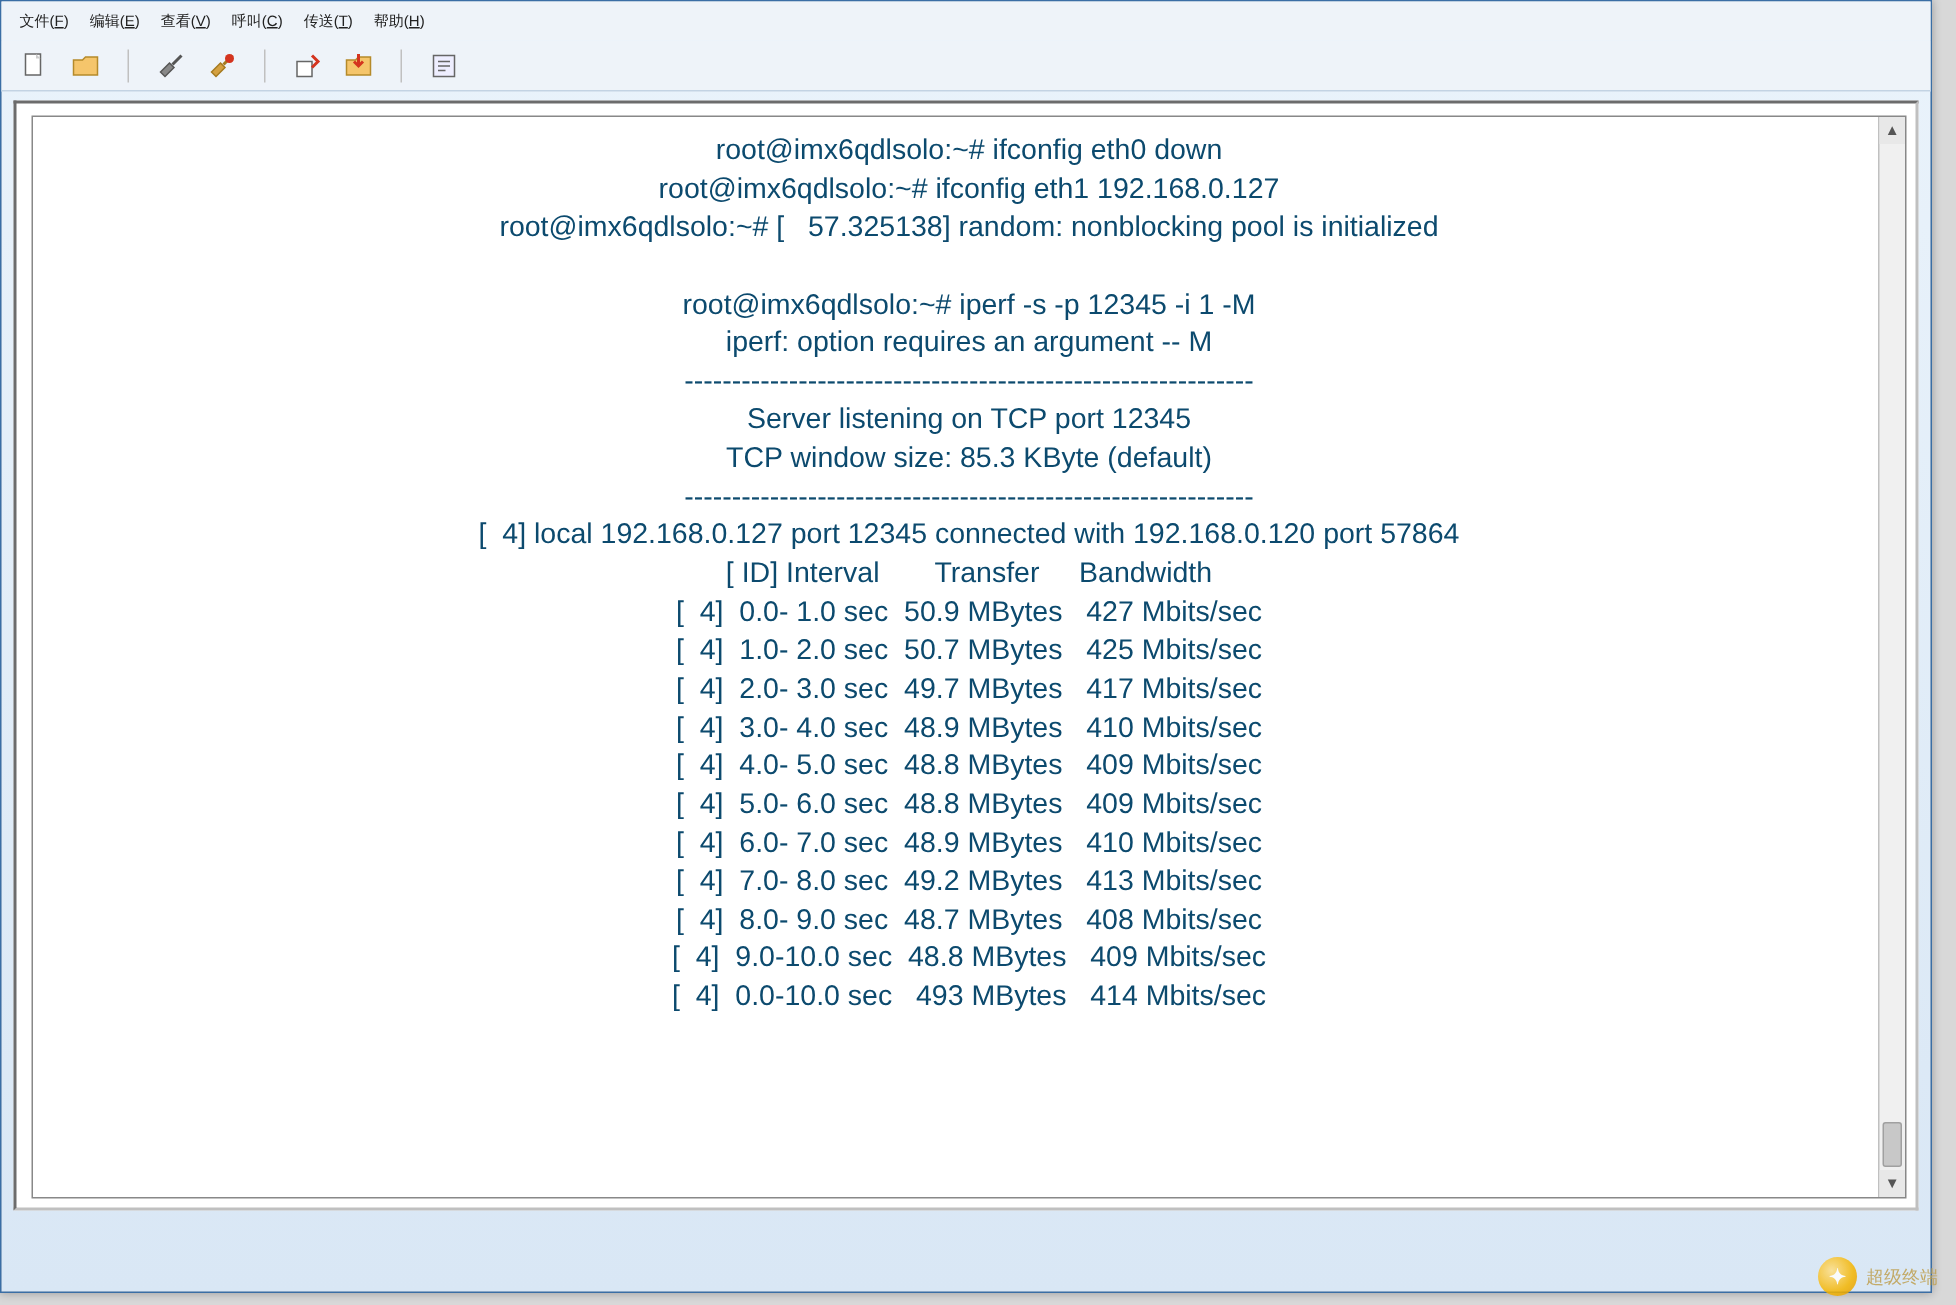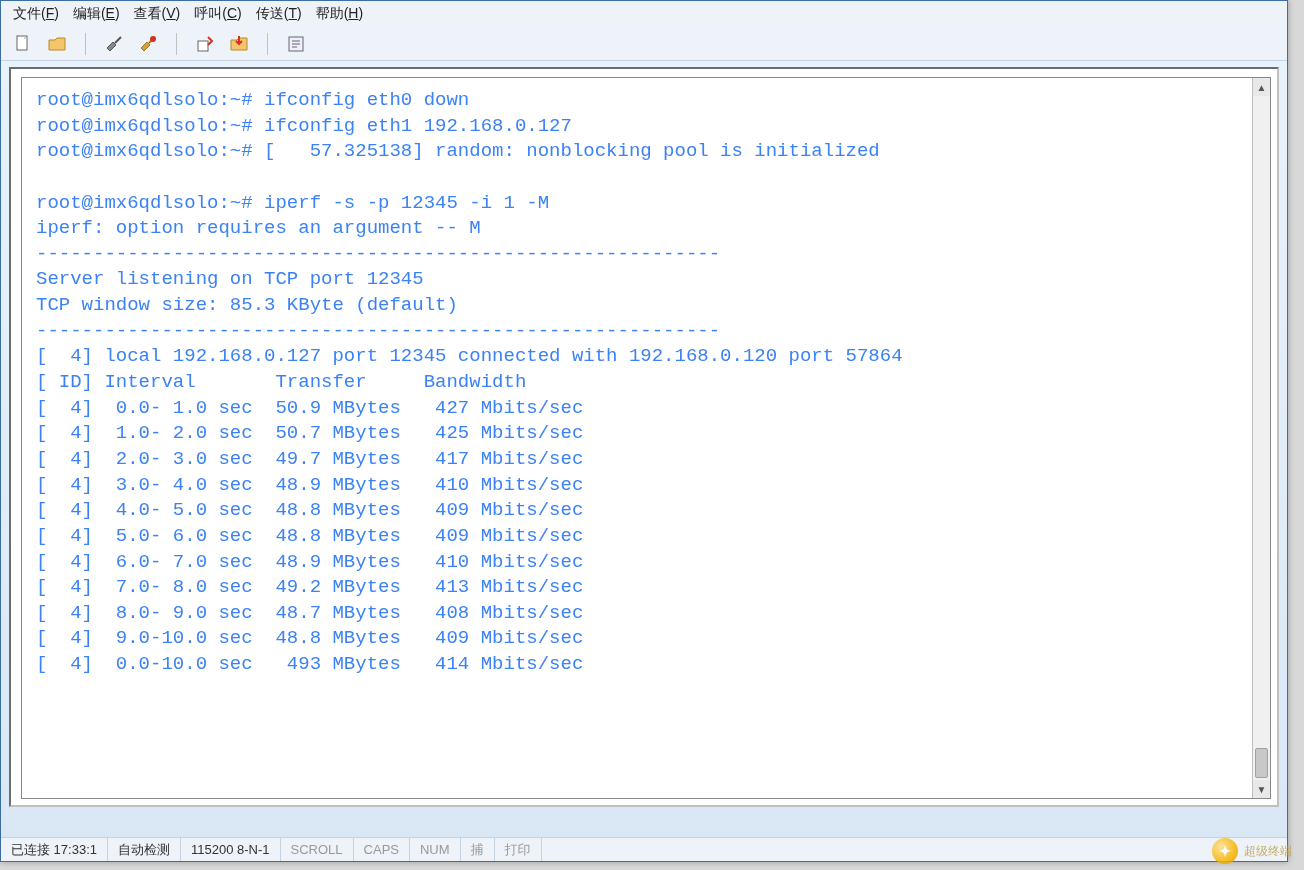--- a/index.html
+++ b/index.html
@@ -67,21 +67,21 @@
   }
   .win-btn svg { width: 14px; height: 14px; }
 
   .menubar {
     height: 26px;
     display: flex;
     align-items: center;
     gap: 14px;
     padding: 0 12px;
     background: #eef3f9;
-    font-size: 14px;
+    font-size: 10px;
     color: #222;
   }
   .menubar .menu-item { cursor: default; }
   .menubar .menu-item u { text-decoration: underline; }
 
   .toolbar {
     height: 34px;
     display: flex;
     align-items: center;
     gap: 14px;
@@ -102,25 +102,26 @@
   }
   .terminal-inner {
     position: absolute;
     left: 10px; top: 8px; right: 6px; bottom: 6px;
     border: 1px solid #888;
     background: #fff;
     overflow: hidden;
   }
   .terminal-content {
     padding: 10px 14px;
-    font-family: Liberation Mono, monospace;
+    font-family: Liberation Sans, sans-serif;
     font-size: 19px;
     line-height: 1.35;
     white-space: pre;
-    color: #3b82f6;
+    color: #0c4a6e;
+    text-align: center;
   }
   .vscroll {
     position: absolute;
     right: 0; top: 0; bottom: 0;
     width: 18px;
     background: #f0f0f0;
     border-left: 1px solid #c0c0c0;
     display: flex;
     flex-direction: column;
     justify-content: space-between;
@@ -281,29 +282,19 @@
 [  4]  9.0-10.0 sec  48.8 MBytes   409 Mbits/sec
 [  4]  0.0-10.0 sec   493 MBytes   414 Mbits/sec</div>
       <div class="vscroll">
         <div class="arrow">▲</div>
         <div class="thumb"></div>
         <div class="arrow">▼</div>
       </div>
     </div>
   </div>
 
-  <div class="statusbar">
-    <div class="status-cell">已连接 17:33:1</div>
-    <div class="status-cell">自动检测</div>
-    <div class="status-cell">115200 8-N-1</div>
-    <div class="status-cell dim">SCROLL</div>
-    <div class="status-cell dim">CAPS</div>
-    <div class="status-cell dim">NUM</div>
-    <div class="status-cell dim">捕</div>
-    <div class="status-cell dim">打印</div>
-  </div>
 
 </div>
 
 <div class="watermark">
   <div class="wm-icon">✦</div>
   <span>超级终端</span>
 </div>
 
 </body></html>

